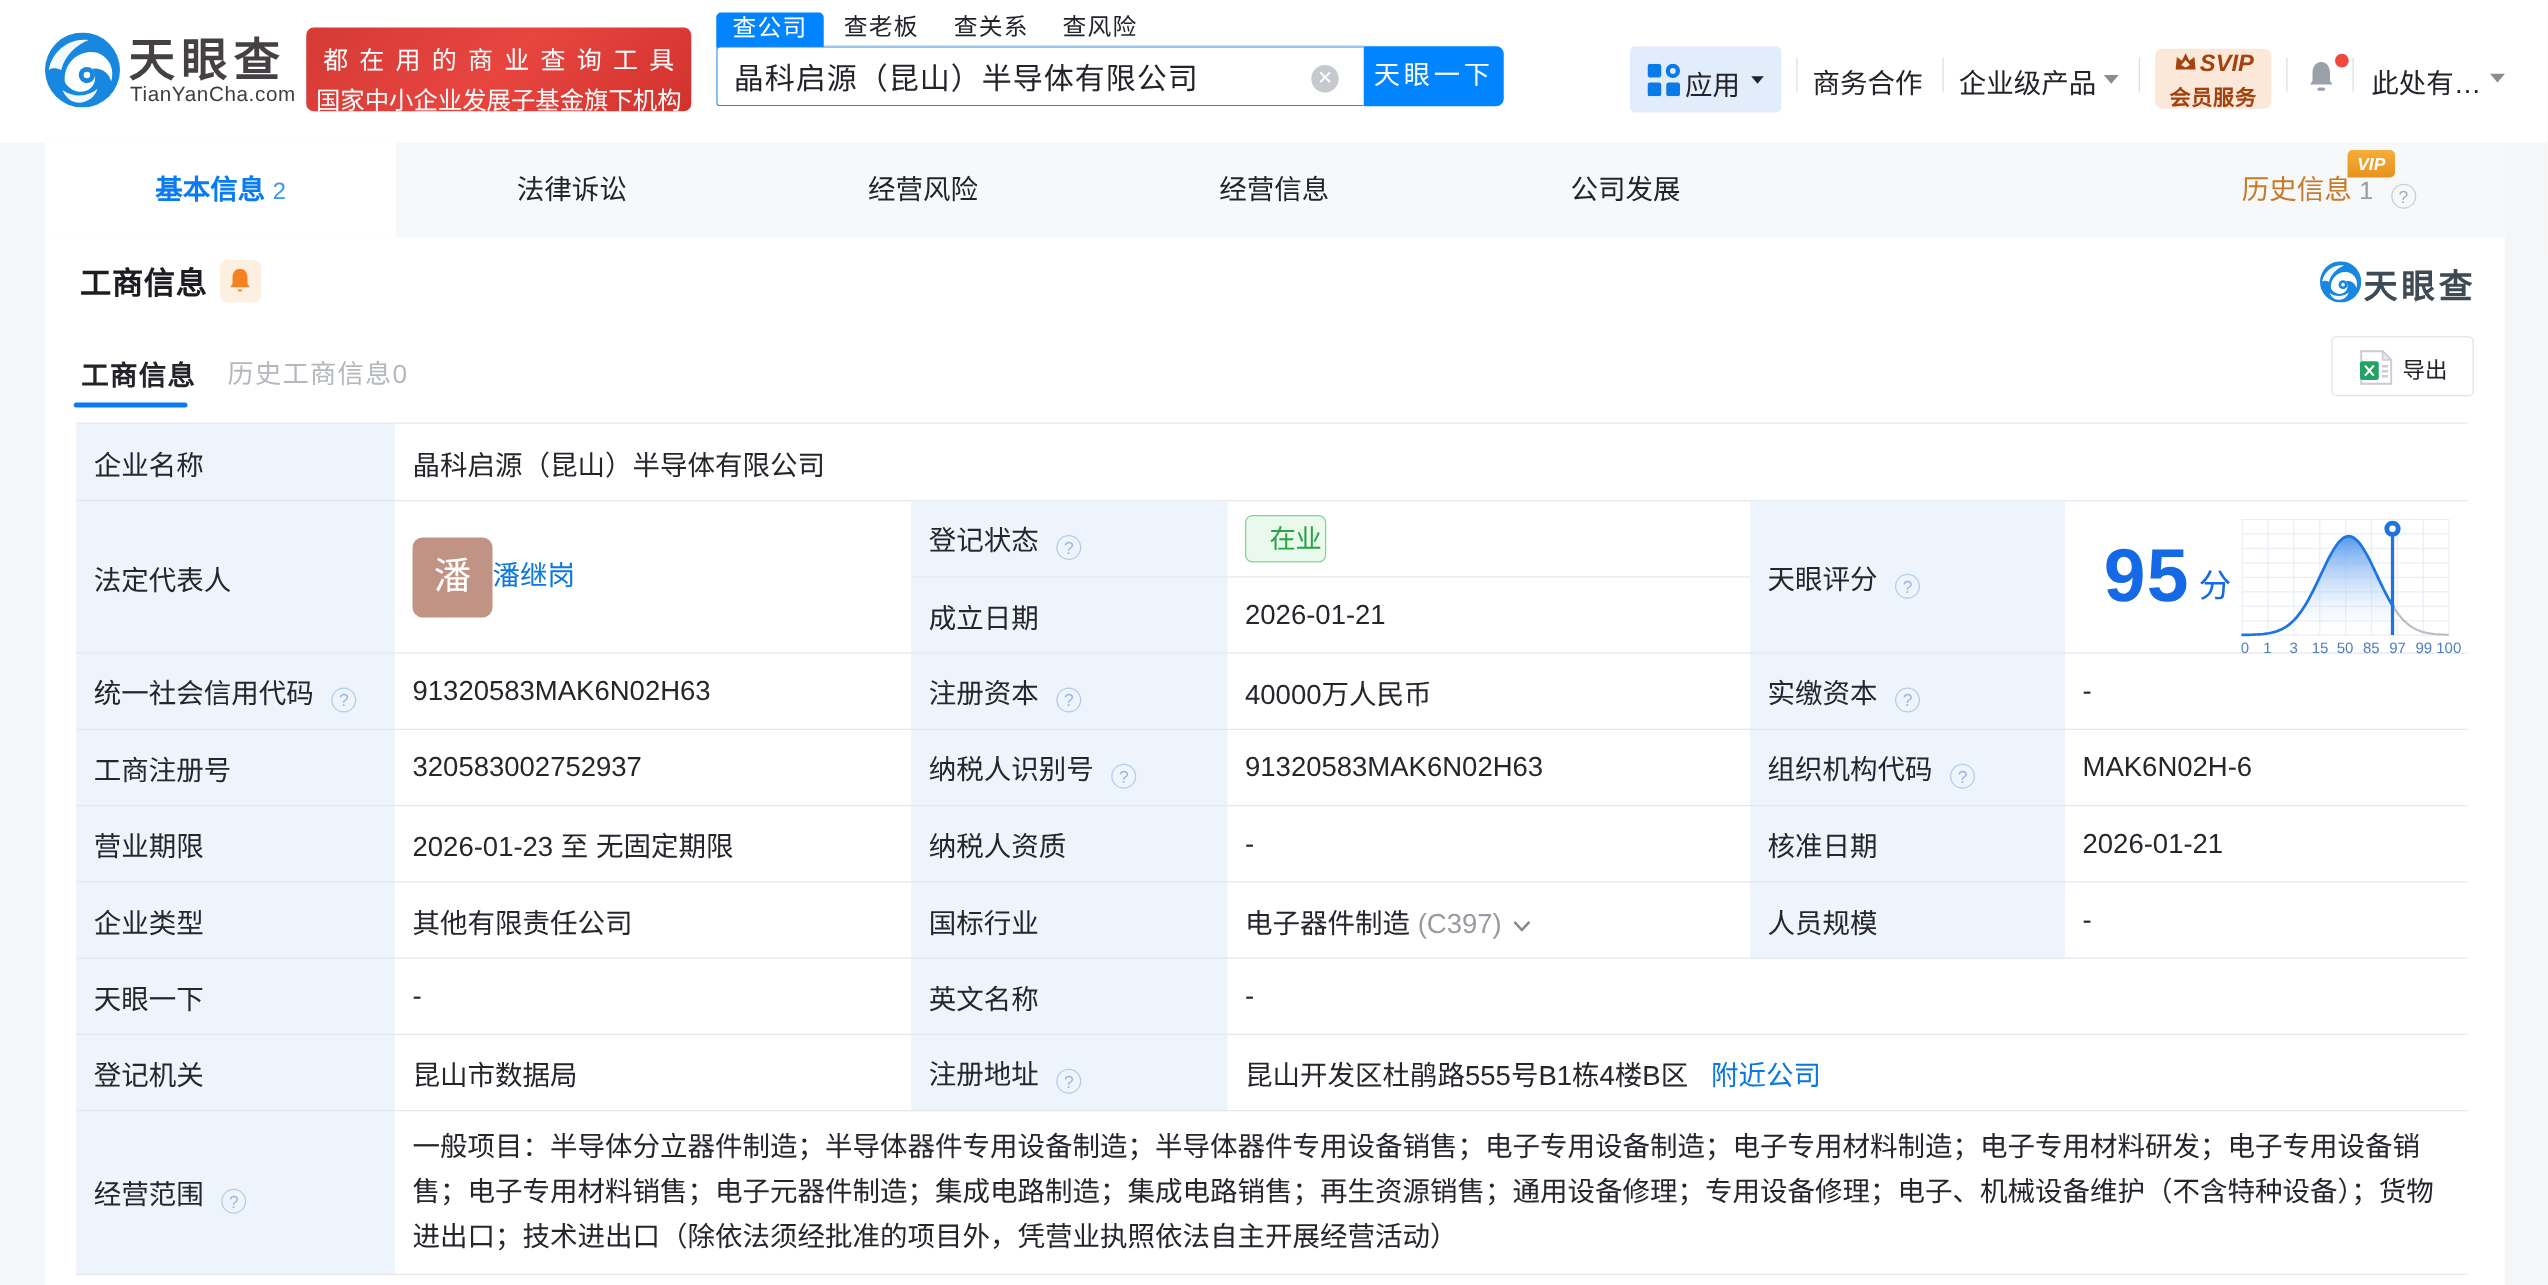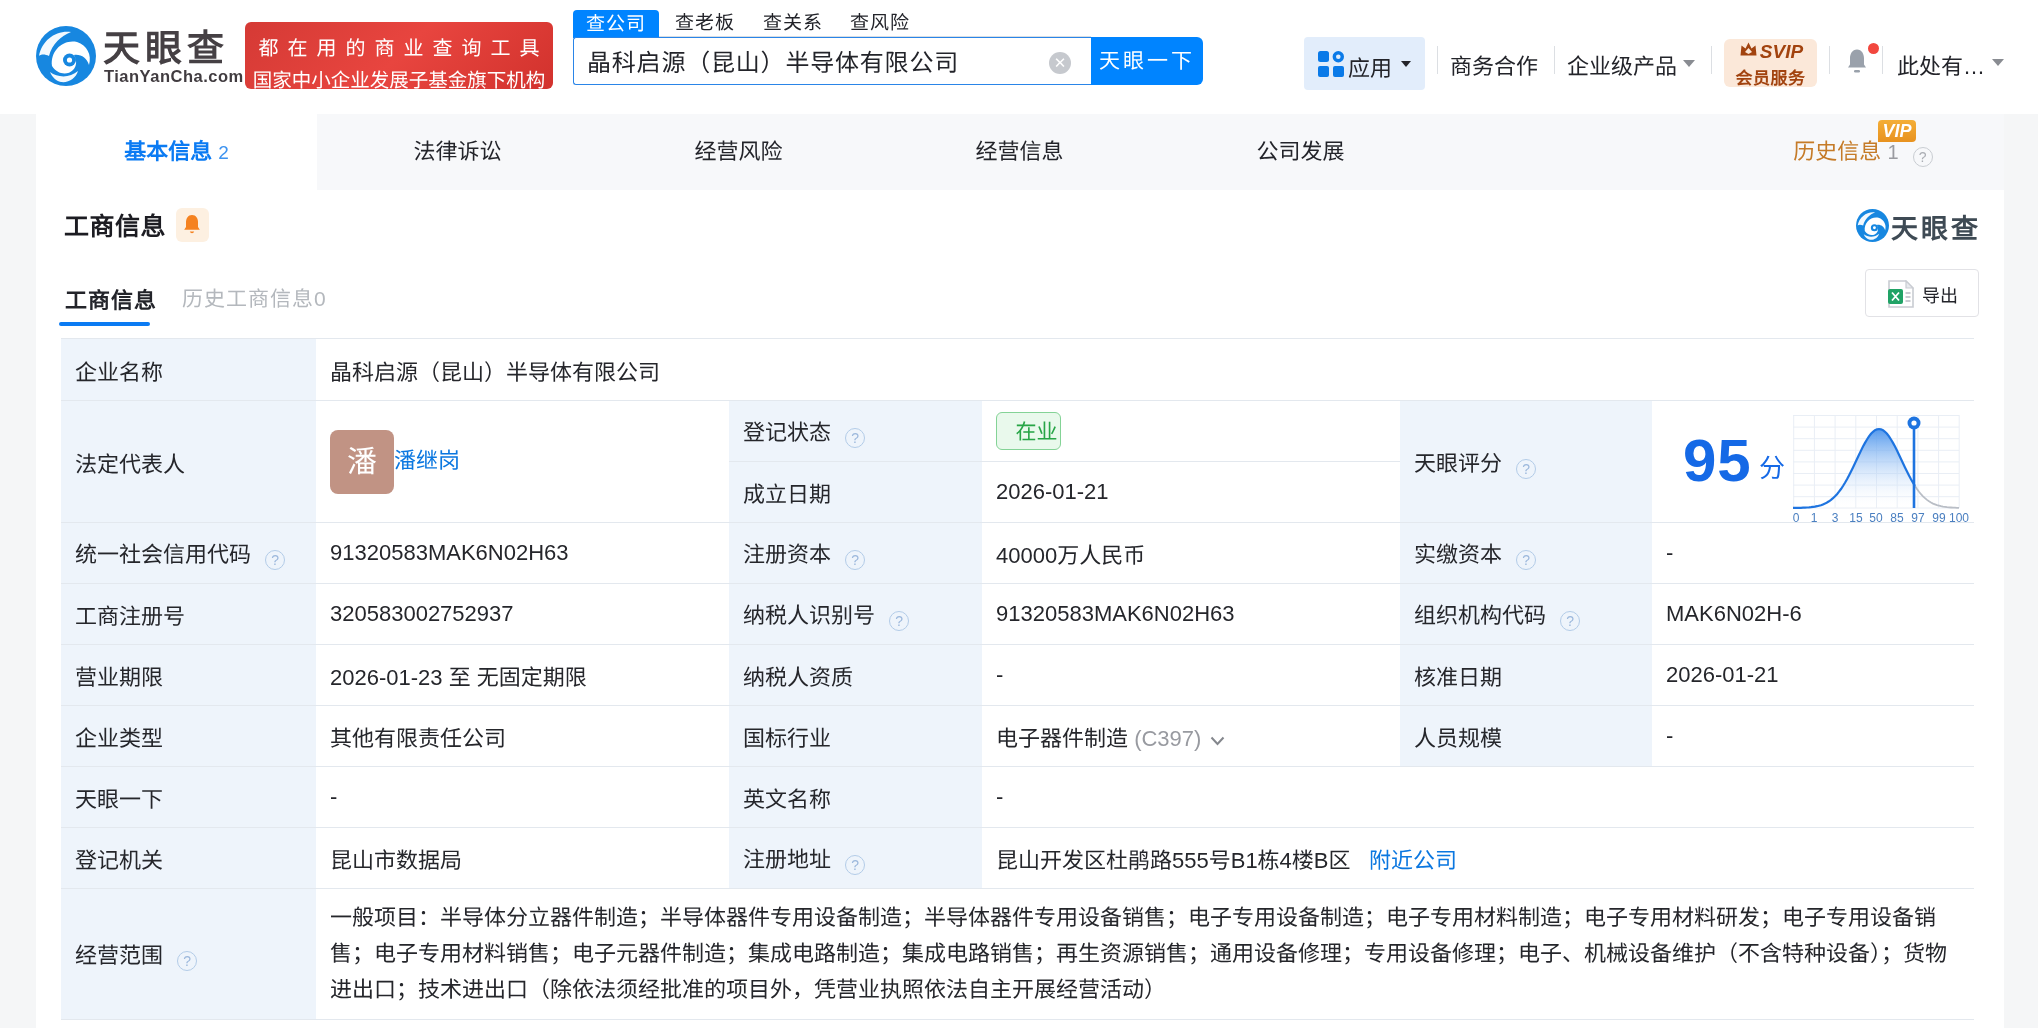--- a/index.html
+++ b/index.html
@@ -2,21 +2,21 @@
 <html lang="zh-CN"><head>
 <meta charset="utf-8">
 <style>
   * { margin:0; padding:0; box-sizing:border-box; }
   html,body { width:2038px; height:1028px; font-family:"Liberation Sans", sans-serif; background:#f5f6f7; overflow:hidden; }
   .abs { position:absolute; }
   #page { position:relative; width:2038px; height:1028px; }
   
   #header { position:absolute; left:0; top:0; width:2038px; height:114px; background:#fff; }
   .logo-cn { left:103px; top:18px; font-size:37px; font-weight:bold; color:#454044; letter-spacing:5px; }
-  .logo-en { left:104px; top:67px; font-size:16.5px; font-weight:bold; color:#413c40; letter-spacing:0.5px; }
+  .logo-en { left:104px; top:67px; font-size:16.5px; font-weight:normal; color:#413c40; letter-spacing:0.5px; }
   .redbox { left:245px; top:22px; width:308px; height:67px; border-radius:6px;
     background:linear-gradient(135deg,#d53a35 0%,#e8453f 50%,#d2322d 100%);
     color:#fff; text-align:center; }
   .redbox .l1 { margin-top:10px; font-size:20px; letter-spacing:9px; text-indent:9px; white-space:nowrap; }
   .redbox .l2 { margin-top:3px; font-size:19.5px; letter-spacing:0px; white-space:nowrap; }
   
   .stab-active { left:573px; top:10px; width:86px; height:28px; background:#0084ff; border-radius:4px 4px 0 0;
     color:#fff; font-size:19px; text-align:center; line-height:28px; letter-spacing:1px;}
   .stab { top:10px; height:28px; font-size:19px; color:#23242a; line-height:26px; letter-spacing:1px;}
   .search-underline { left:659px; top:36px; width:432px; height:1px; background:#d8dde2; }
@@ -124,21 +124,21 @@
 
   <div id="navbar">
     <div class="ntab-active">基本信息 <span class="cnt">2</span></div>
     <div class="ntab" style="left:281px">法律诉讼</div>
     <div class="ntab" style="left:843px">经营信息</div>
     <div class="ntab" style="left:562px">经营风险</div>
     <div class="ntab" style="left:1124px">公司发展</div>
     <div class="histab">历史信息 <span style="color:#9a9ba0;font-size:20px">1</span>
       <span class="qm" style="border-color:#c9cdd2;color:#aaadb3;">?</span>
     </div>
-    <div class="abs" style="left:1842px;top:6px;width:38px;height:22px;background:linear-gradient(180deg,#f4ae37,#e8921f);border-radius:4px 4px 4px 0;color:#fff;font-size:18px;font-weight:bold;font-style:italic;text-align:center;line-height:22px;">VIP</div>
+    <div class="abs" style="left:1842px;top:6px;width:38px;height:22px;background:linear-gradient(180deg,#f4ae37,#e8921f);border-radius:4px 4px 4px 0;color:#fff;font-size:14px;font-weight:bold;font-style:italic;text-align:center;line-height:22px;">VIP</div>
   </div>
 
   <div id="card">
     <div class="abs cardtitle">工商信息</div>
     <div class="abs bellchip">
       <svg style="position:absolute;left:7px;top:6px" width="18" height="21" viewBox="0 0 18 21">
         <path d="M9 1 C5 1 3 4.5 3 8 L3 13 L1.2 15.8 L16.8 15.8 L15 13 L15 8 C15 4.5 13 1 9 1 Z" fill="#f58220"></path>
         <path d="M6.8 17.5 a2.3 2.3 0 0 0 4.4 0 Z" fill="#f58220"></path>
       </svg>
     </div>

